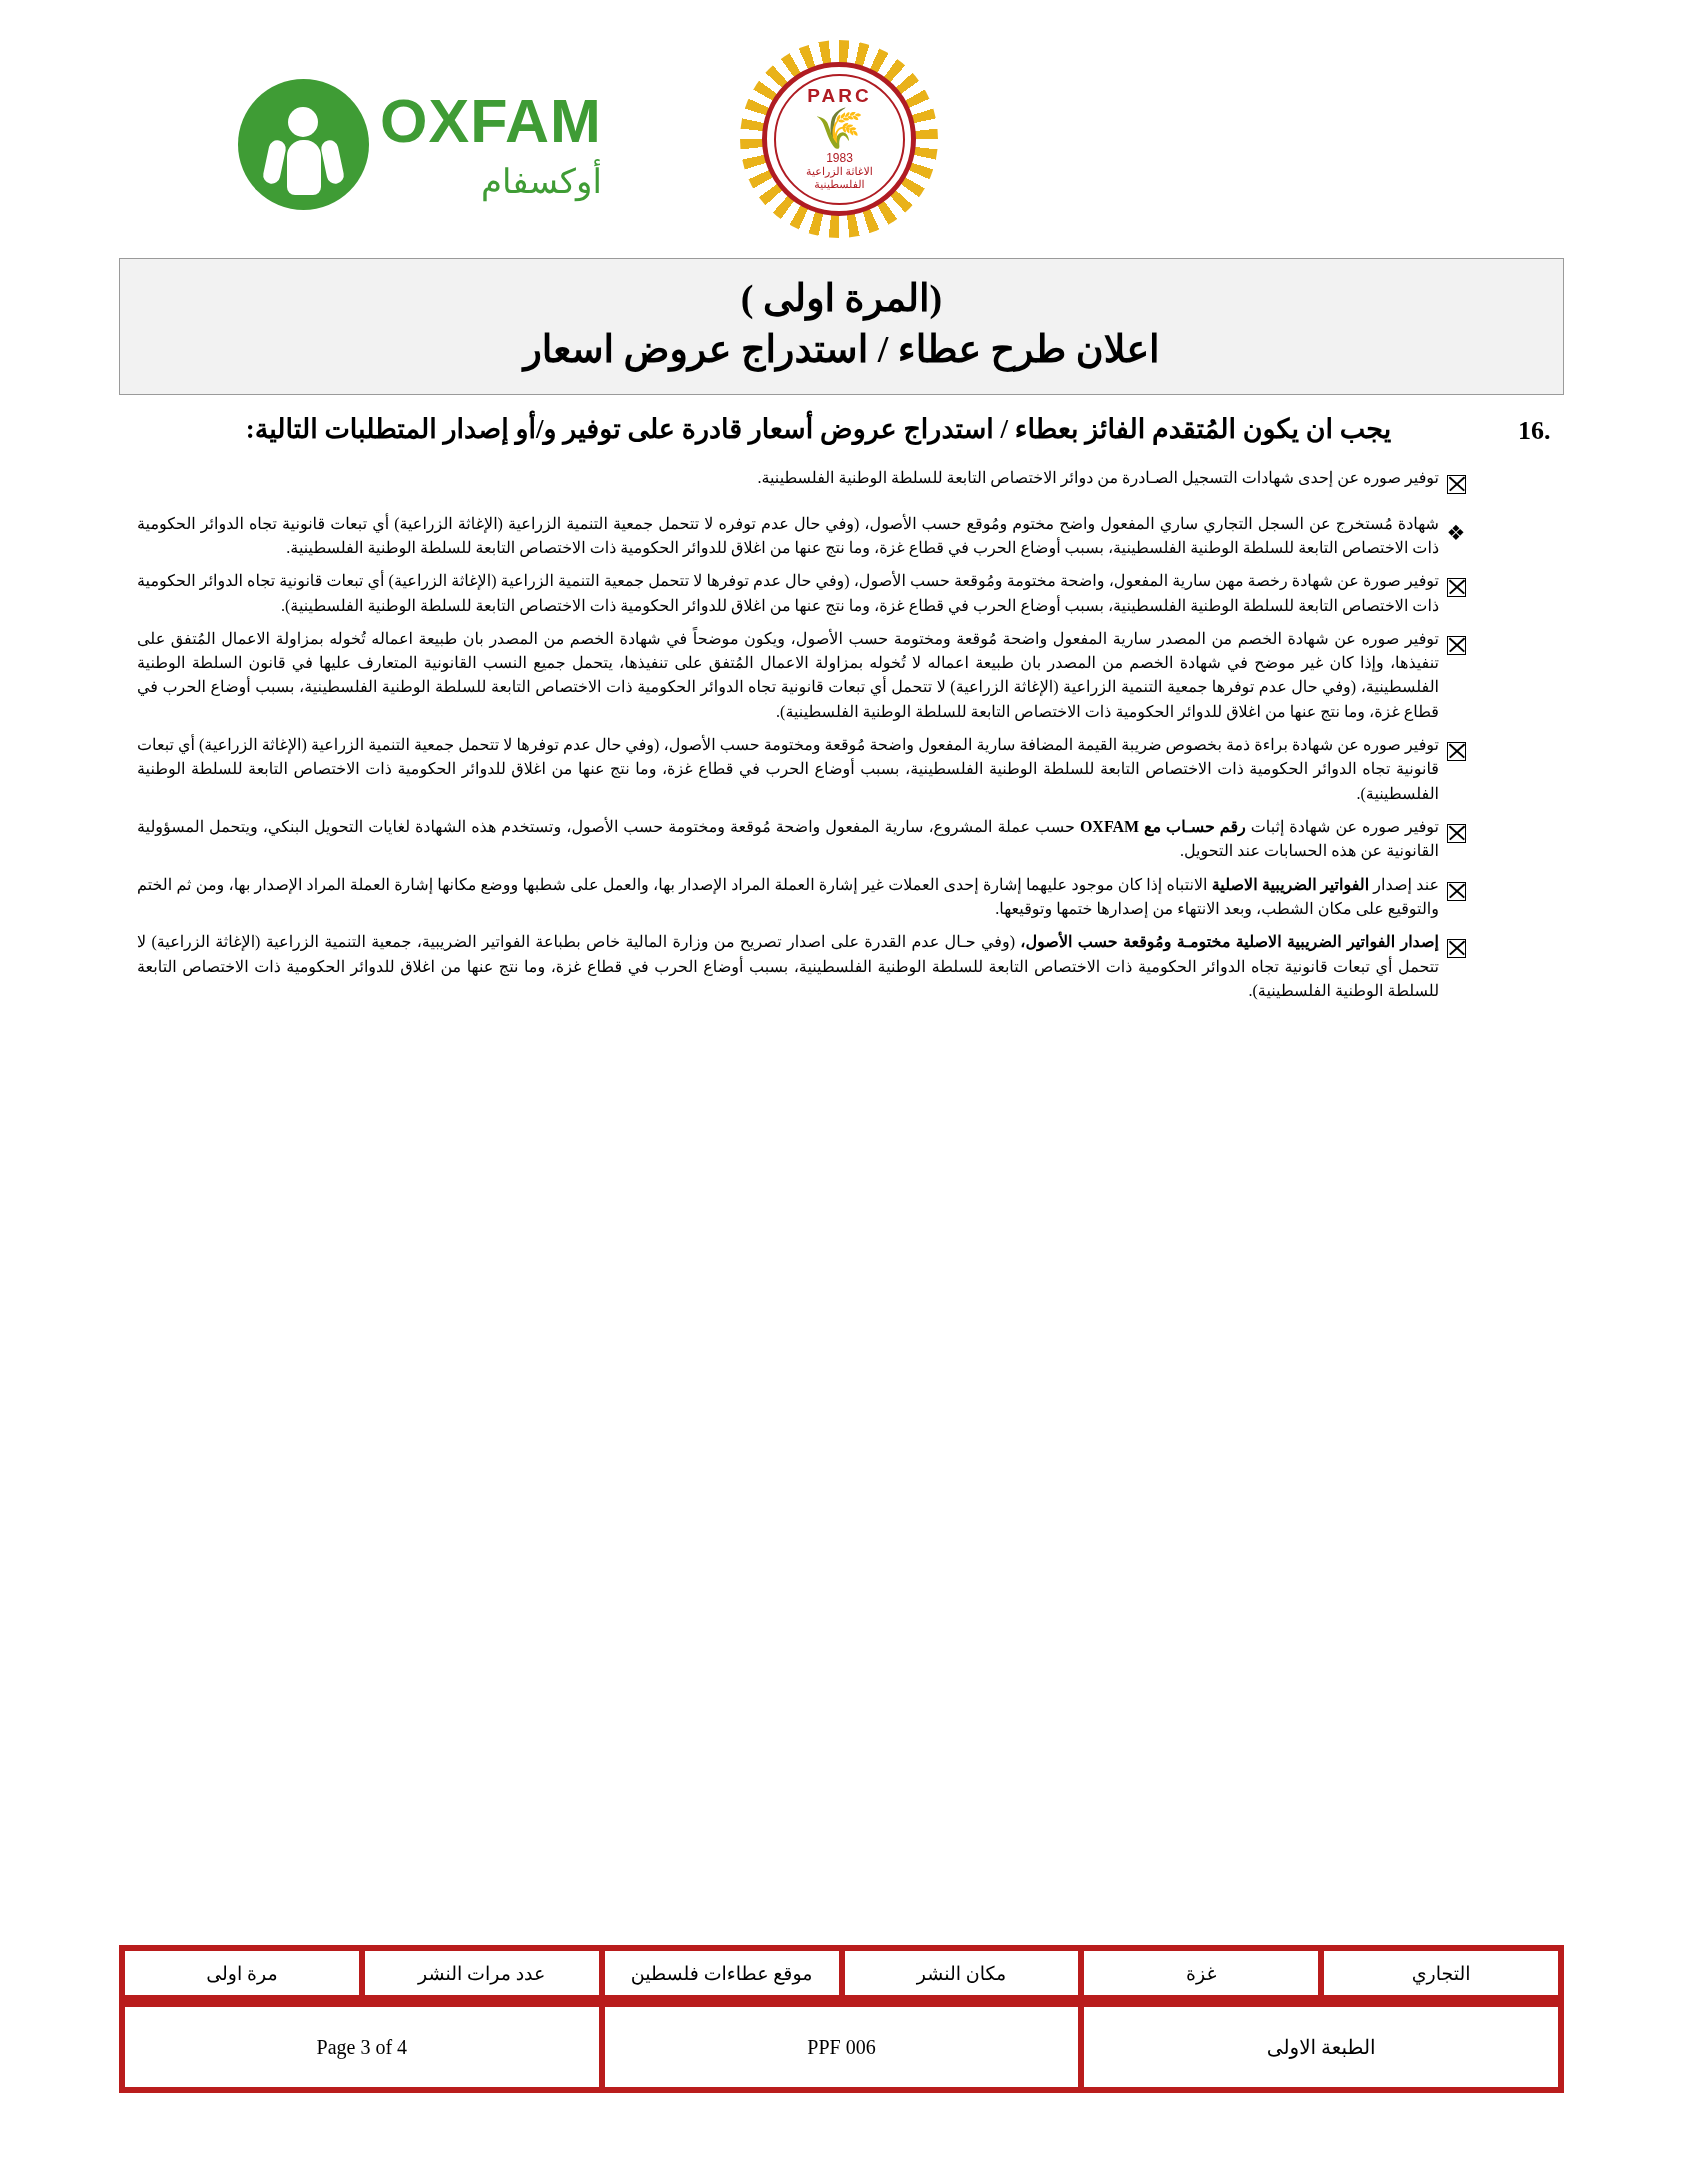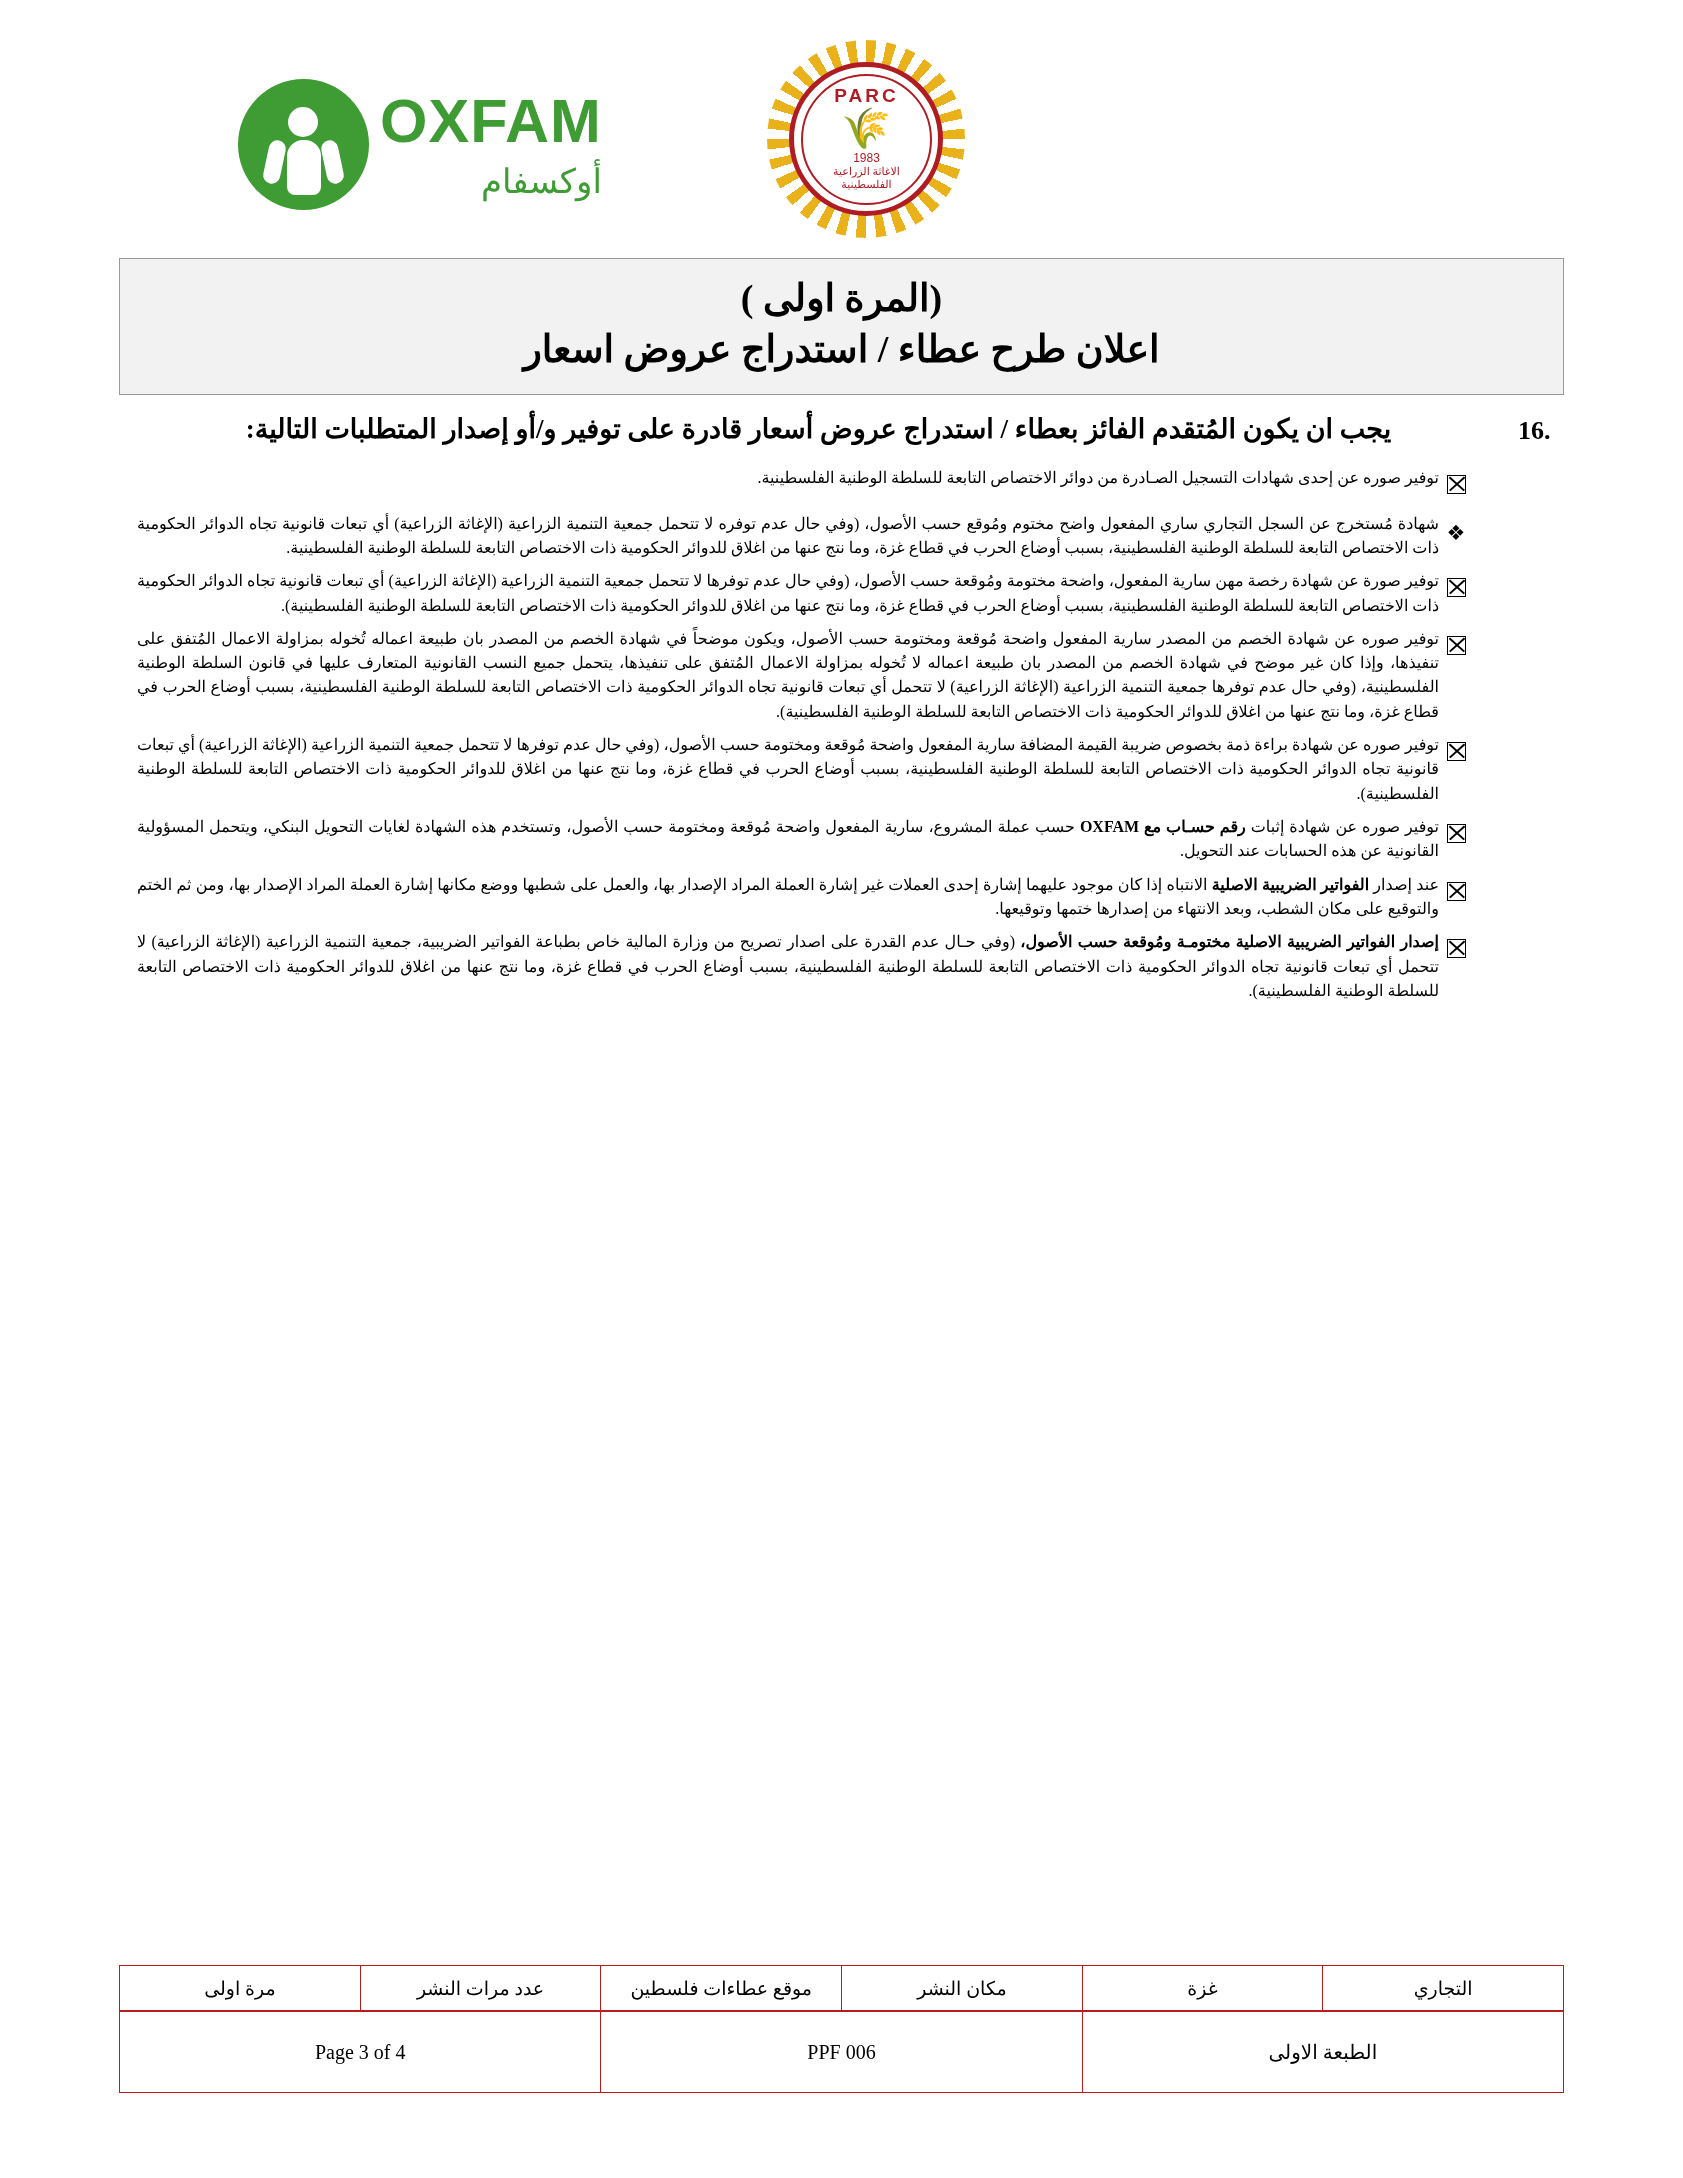--- a/index.html
+++ b/index.html
@@ -88,21 +88,21 @@
     font-family: "Liberation Sans", sans-serif;
     font-size: 34px;
     color: #3f9c35;
     text-align: right;
     direction: rtl;
     margin-top: 12px;
   }
 
   .parc {
     position: absolute;
-    left: 648px;
+    left: 621px;
     top: 10px;
     width: 198px;
     height: 198px;
   }
   .parc .sun {
     position: absolute;
     left: 0; top: 0;
     width: 198px; height: 198px;
     border-radius: 50%;
     background:
@@ -251,21 +251,21 @@
     right: 119px;
     bottom: 85px;
   }
   table.ft {
     width: 100%;
     border-collapse: collapse;
     direction: rtl;
     table-layout: fixed;
   }
   table.ft td {
-    border: 1px solid #b91c1c;
+    border: 6px solid #b91c1c;
     font-size: 19px;
     text-align: center;
     padding: 7px 4px;
     height: 30px;
   }
   table.ft2 td {
     font-size: 20px;
     padding: 24px 10px;
     height: 32px;
   }

